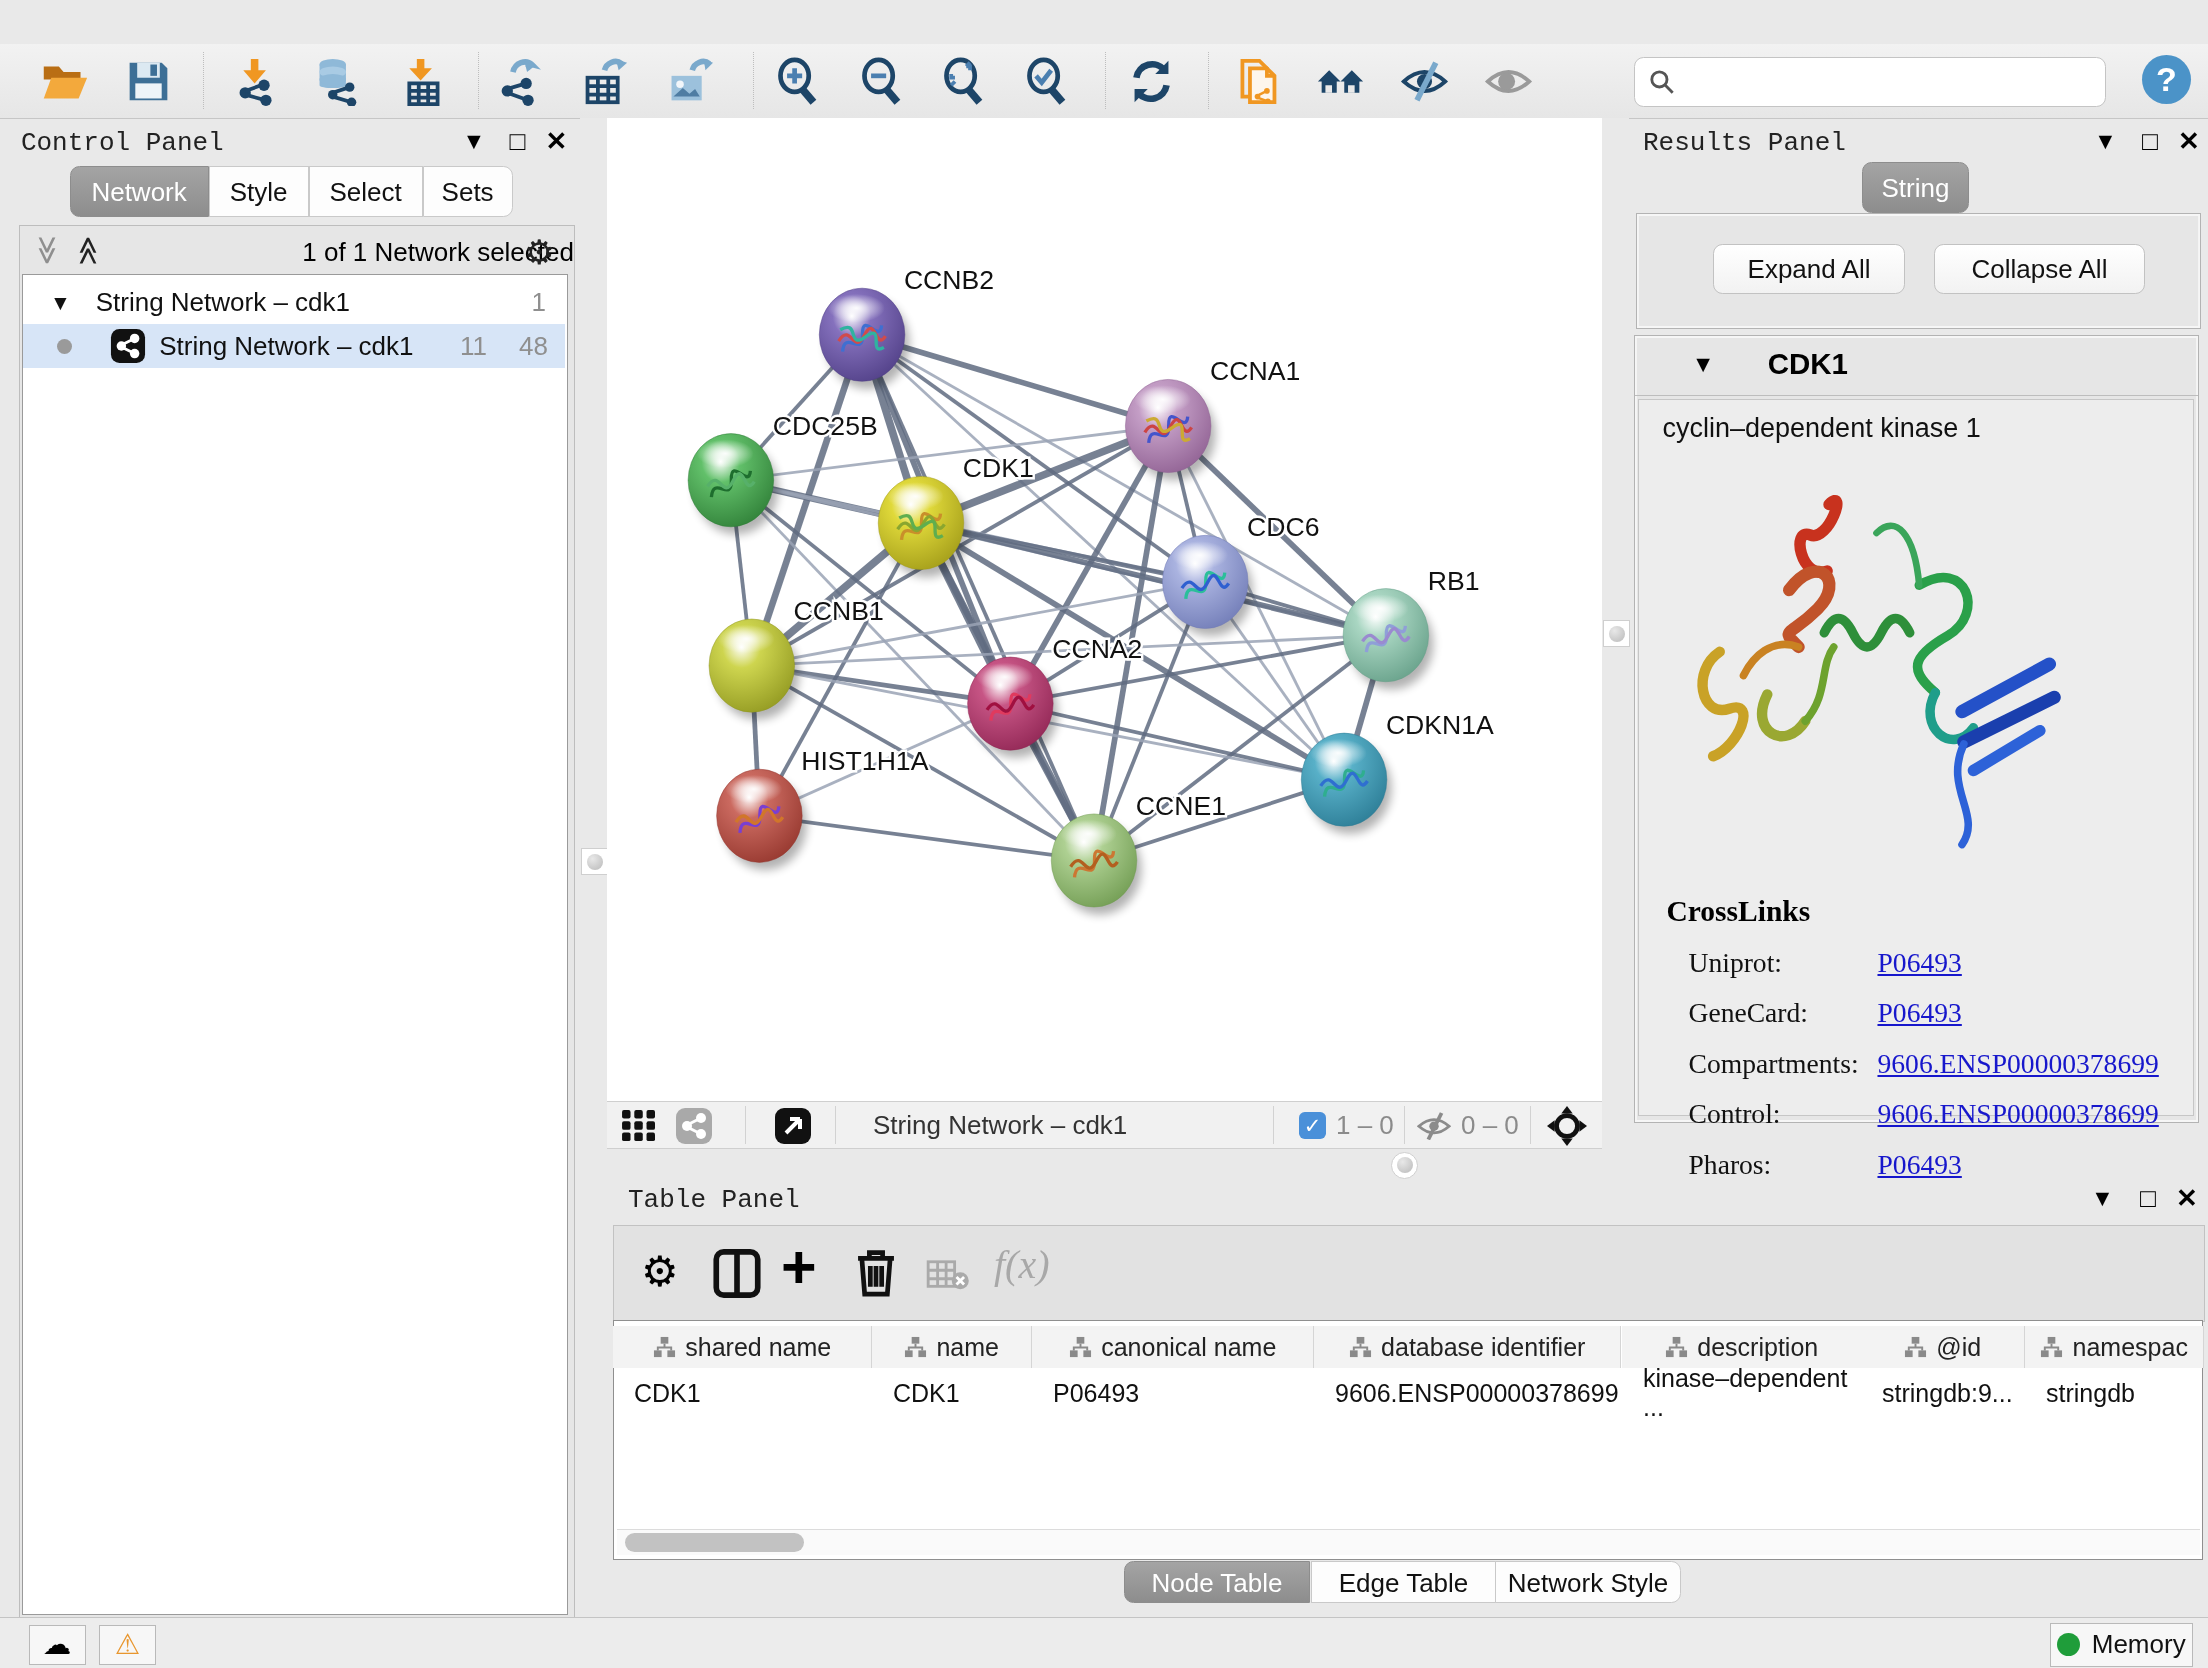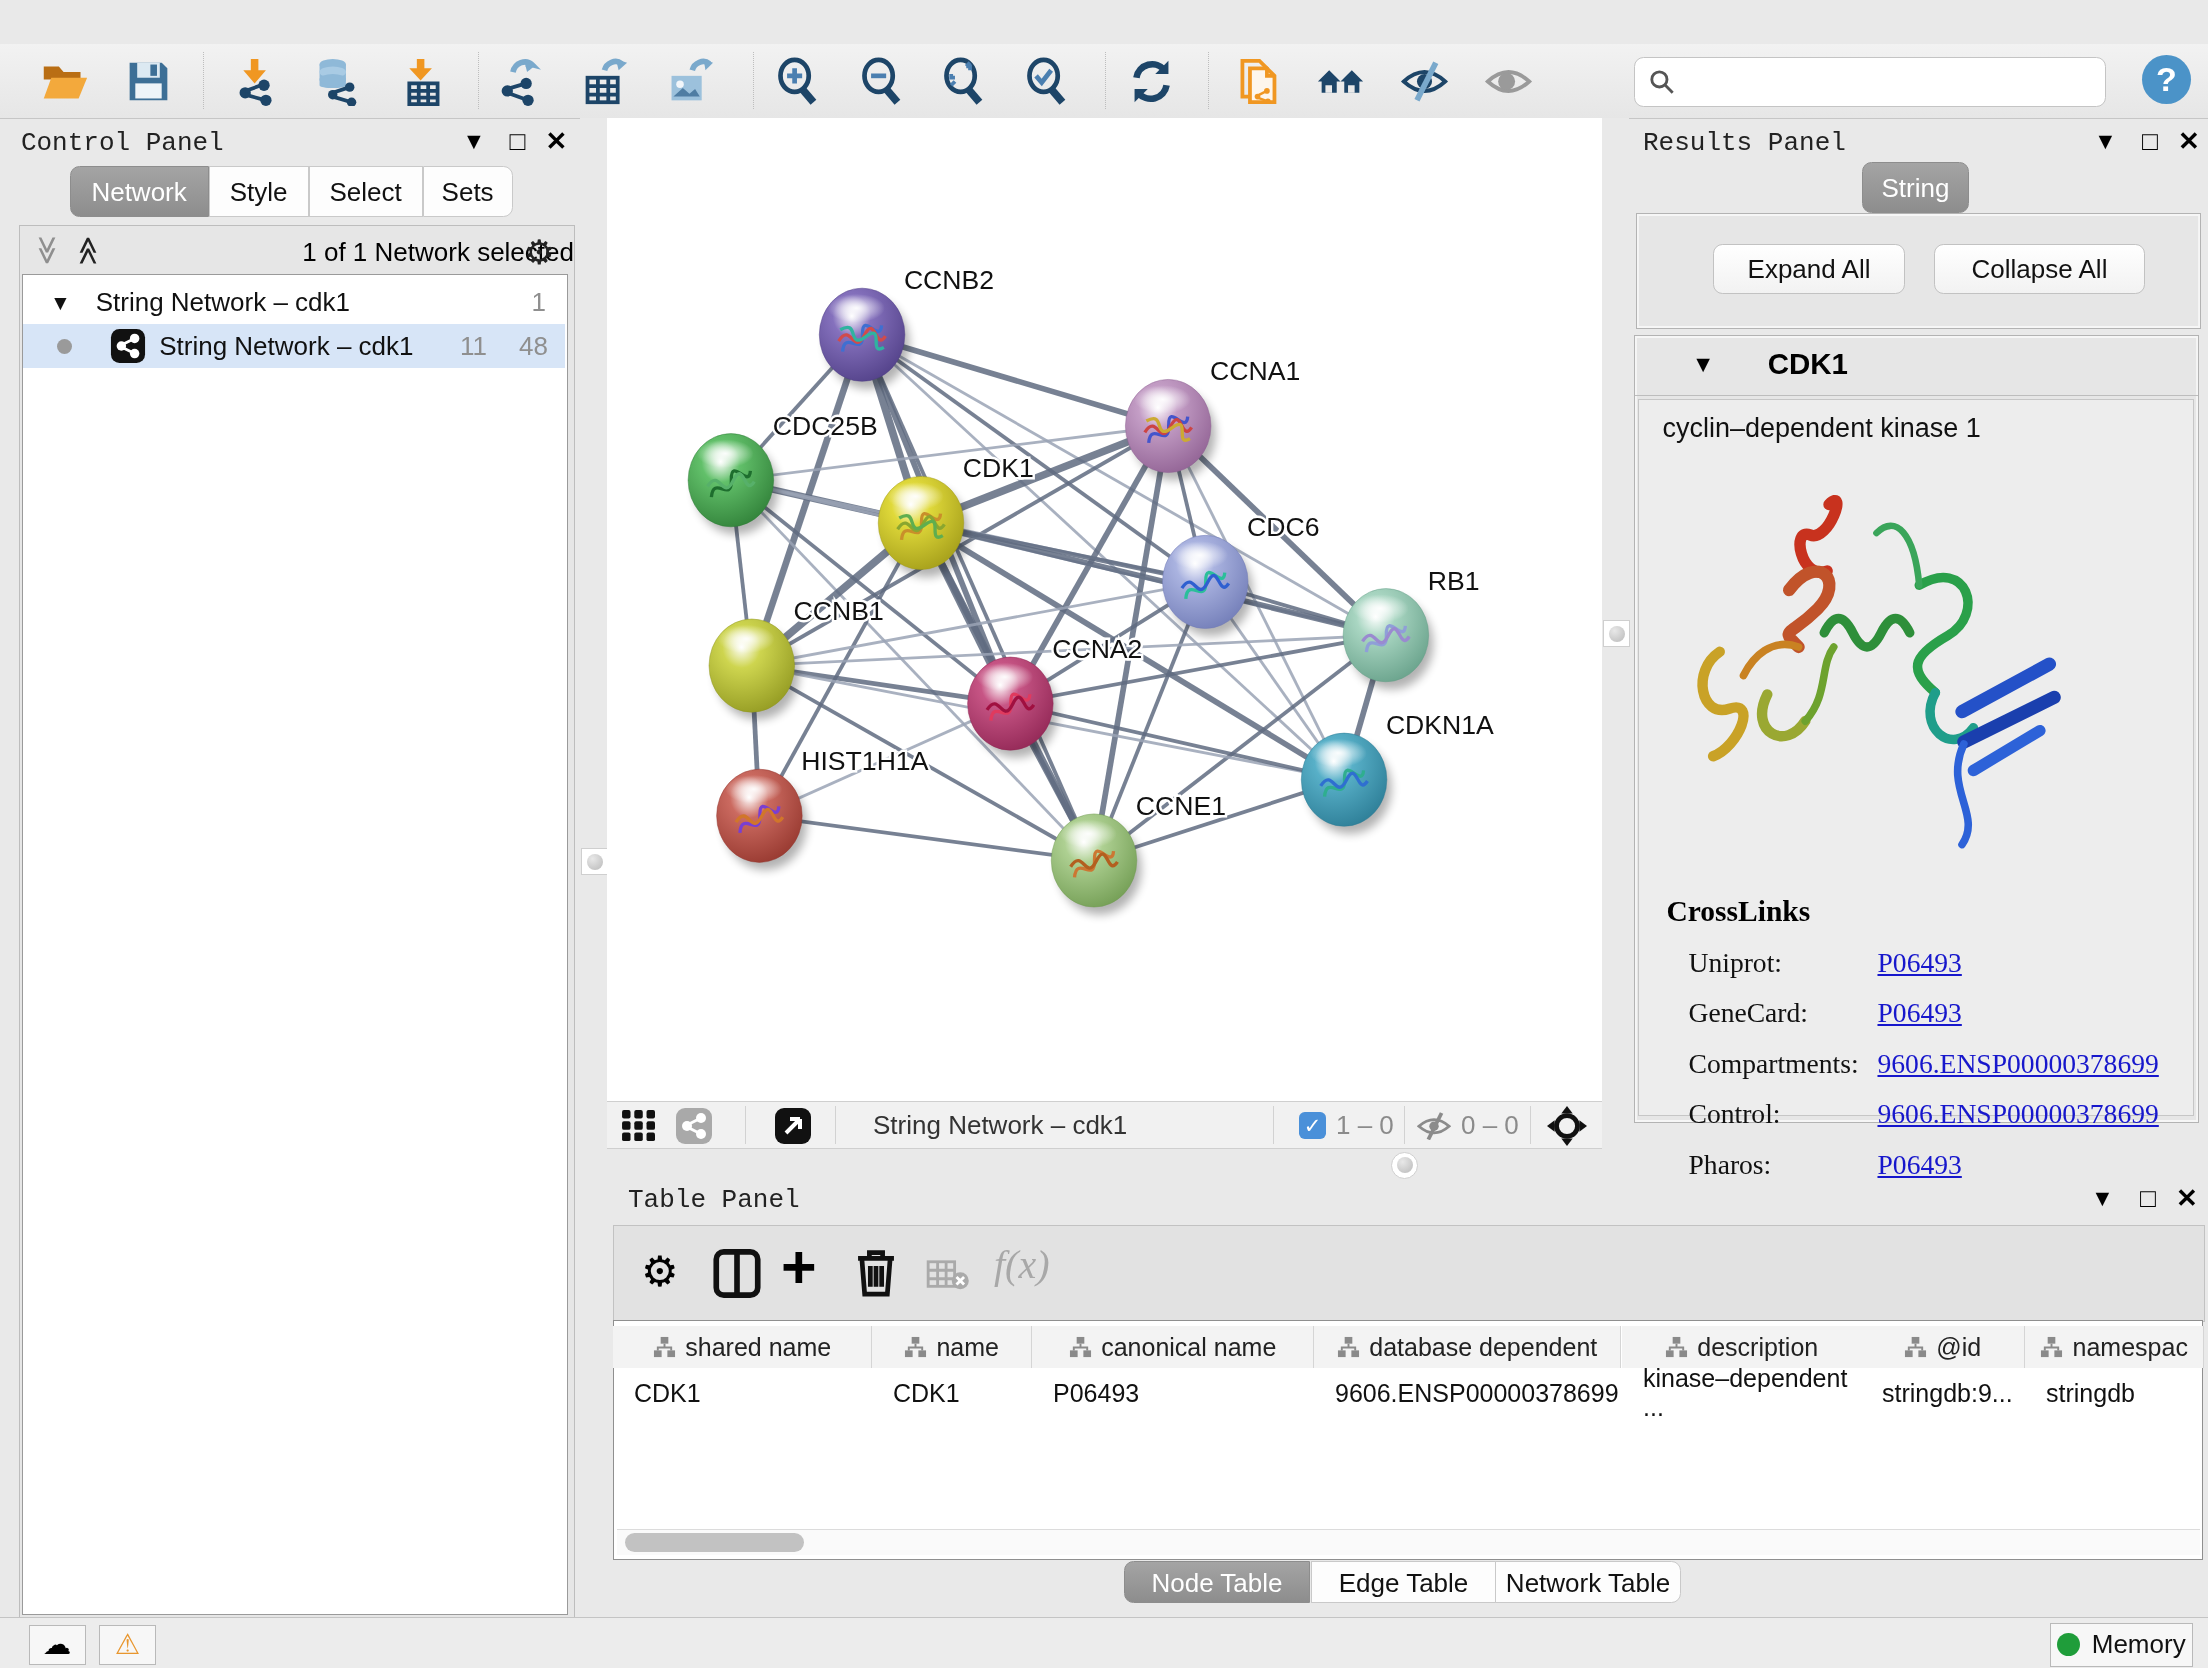--- a/index.html
+++ b/index.html
@@ -691,21 +691,21 @@
       </div>
       <div class="abs th" style="left: 1314px; width: 307px;">
         <svg width="23" height="23" viewBox="0 0 24 24">
           <g fill="#8a8a8a">
             <rect x="8" y="1" width="8" height="7"></rect>
             <rect x="1" y="15" width="8" height="7"></rect>
             <rect x="15" y="15" width="8" height="7"></rect>
             <path d="M12 8 v4 M5 15 v-3 h14 v3" stroke="#8a8a8a" stroke-width="2" fill="none"></path>
           </g>
         </svg>
-        <span>database dependent</span>
+        <span>database identifier</span>
       </div>
       <div class="abs th" style="left: 1622px; width: 240px;">
         <svg width="23" height="23" viewBox="0 0 24 24">
           <g fill="#8a8a8a">
             <rect x="8" y="1" width="8" height="7"></rect>
             <rect x="1" y="15" width="8" height="7"></rect>
             <rect x="15" y="15" width="8" height="7"></rect>
             <path d="M12 8 v4 M5 15 v-3 h14 v3" stroke="#8a8a8a" stroke-width="2" fill="none"></path>
           </g>
         </svg>
@@ -742,21 +742,21 @@
       <div class="abs td" style="left: 1622px; width: 240px;">kinase–dependent ...</div>
       <div class="abs td" style="left: 1861px; width: 164px;">stringdb:9...</div>
       <div class="abs td" style="left: 2025px; width: 179px;">stringdb</div>
     </div>
   <div class="abs hscroll">
       <div class="abs hthumb"></div>
     </div>
 
   <div class="abs tab sel" style="left:1124px;top:1561px;width:186px;height:42px;line-height:42px;border-radius:9.5px 0 0 9.5px">Node Table</div>
   <div class="abs tab" style="left:1311px;top:1561px;width:185px;height:42px;line-height:42px">Edge Table</div>
-  <div class="abs tab" style="left:1495px;top:1561px;width:186px;height:42px;line-height:42px;border-radius:0 9.5px 9.5px 0">Network Table</div>
+  <div class="abs tab" style="left:1495px;top:1561px;width:186px;height:42px;line-height:42px;border-radius:0 9.5px 9.5px 0">Network Style</div>
 
   <div class="abs statusbar">
     <div class="sqbtn abs" style="left:28.5px;top:6.7px">
         <span>☁</span>
       </div>
     <div class="sqbtn abs" style="left:99px;top:6.7px;color:#e8962e">
         <span>⚠</span>
       </div>
     <div class="membtn abs" style="top:4.8px">
       <span class="dot" style="background:#1f9d3a"></span>

